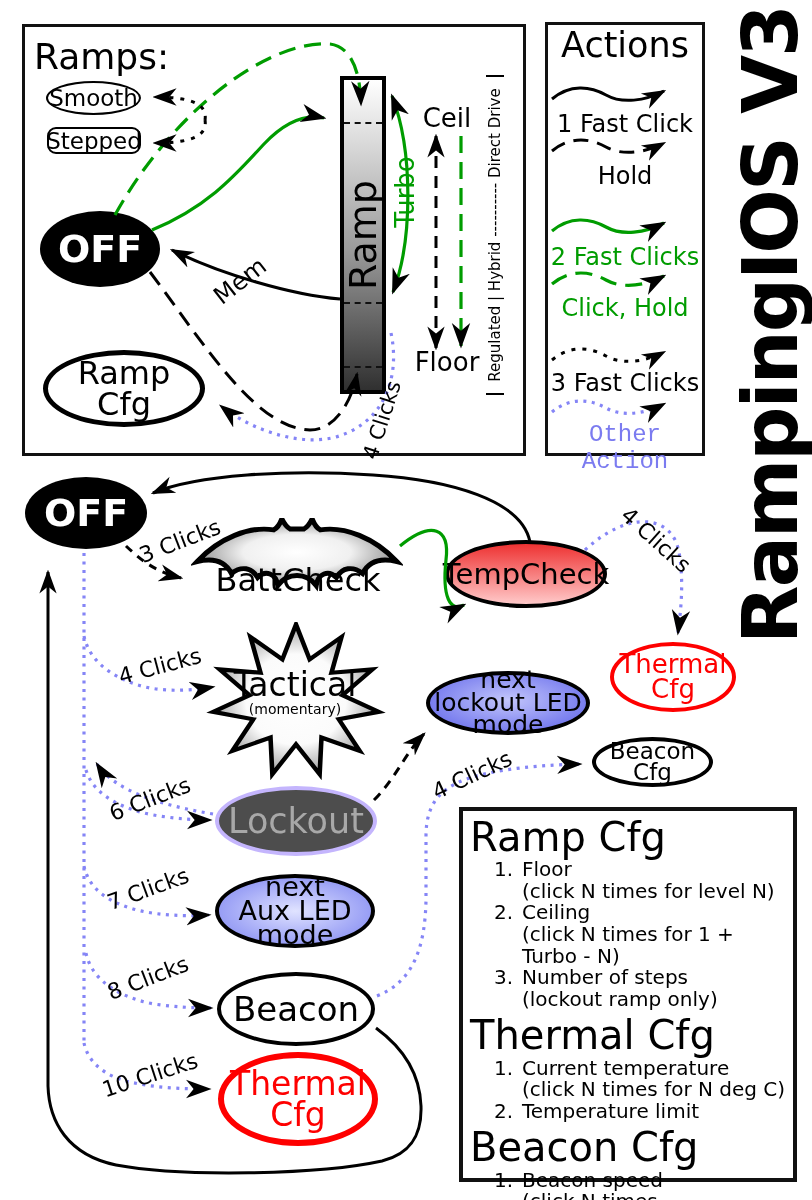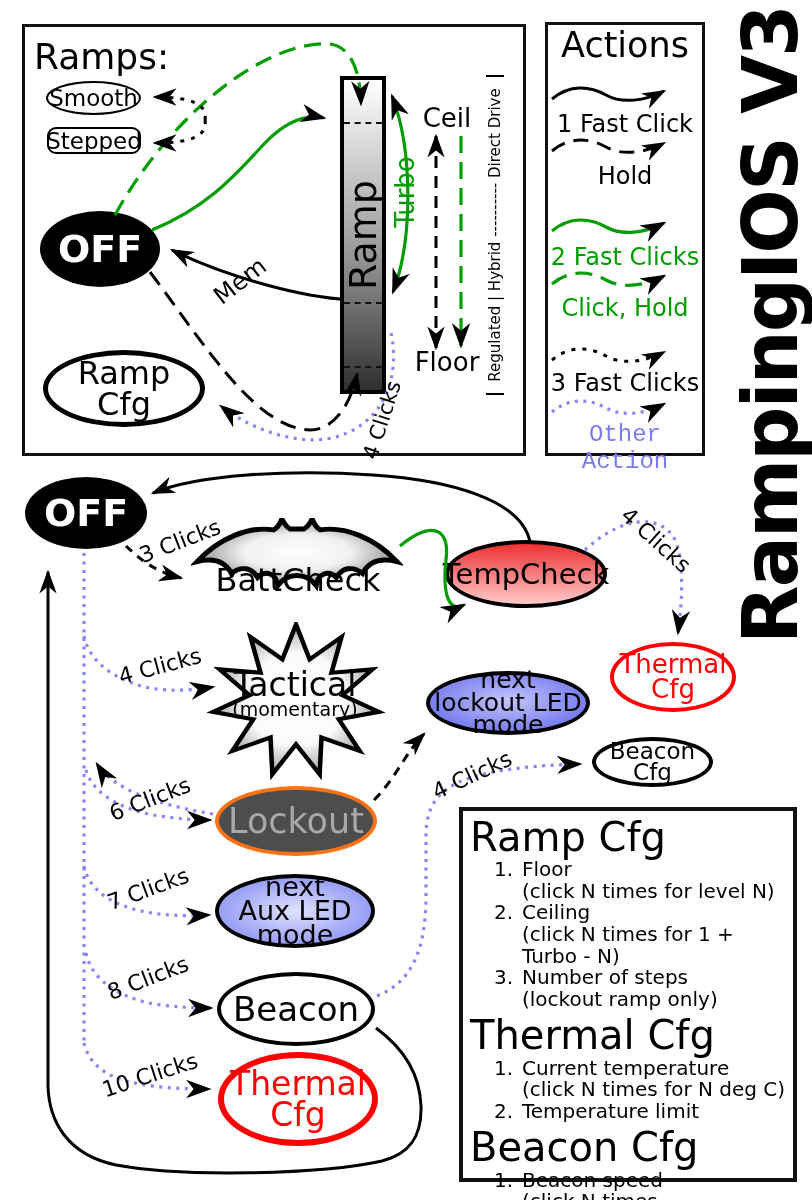--- a/index.html
+++ b/index.html
@@ -117,31 +117,31 @@
     <defs>
       <radialGradient id="gStar" cx="50%" cy="50%" r="55%">
         <stop offset="0%" stop-color="#ffffff"></stop>
           <stop offset="55%" stop-color="#fbfbfb"></stop>
           <stop offset="100%" stop-color="#8f8f8f"></stop>
       </radialGradient>
     </defs>
     <polygon points="100,3 115,45 150,18 139,61 184,57 151,88 191,108 147,117 170,155 128,139 126,183 100,147 74,183 72,139 30,155 53,117 9,108 49,88 16,57 61,61 50,18 85,45" fill="url(#gStar)" stroke="#000" stroke-width="5"></polygon>
   </svg>
   <div class="rlabel center" style="left:295px;top:684px;font-size:33px;z-index:3;">Tactical</div>
-  <div class="rlabel center" style="left:295px;top:709px;font-size:19px;z-index:3;text-align:right;">(momentary)</div>
+  <div class="rlabel center" style="left:295px;top:709px;font-size:14px;z-index:3;text-align:right;">(momentary)</div>
 
   <div class="node ellipse stack" style="left:426px;top:671px;width:164px;height:64px;border:4px solid #000;background:radial-gradient(ellipse at 50% 45%,#c3c6fb 0%,#6a6fec 85%,#5d62e6 100%);font-size:25px;line-height:.9;">
     <div>
         <span>next</span>
         <span>lockout LED</span>
         <span>mode</span>
       </div>
   </div>
 
-  <div class="node ellipse" style="left:215px;top:786px;width:162px;height:70px;border:4px solid #f97316;background:#4d4d4d;color:#a8a8a8;font-size:35px;">
+  <div class="node ellipse" style="left:215px;top:786px;width:162px;height:70px;border:4px solid #c4b5fd;background:#4d4d4d;color:#a8a8a8;font-size:35px;">
       <span>Lockout</span>
     </div>
 
   <div class="node ellipse stack" style="left:592px;top:737px;width:121px;height:50px;border:4px solid #000;font-size:23px;line-height:.92;">
     <div>
         <span>Beacon</span>
         <span>Cfg</span>
       </div>
   </div>
 

